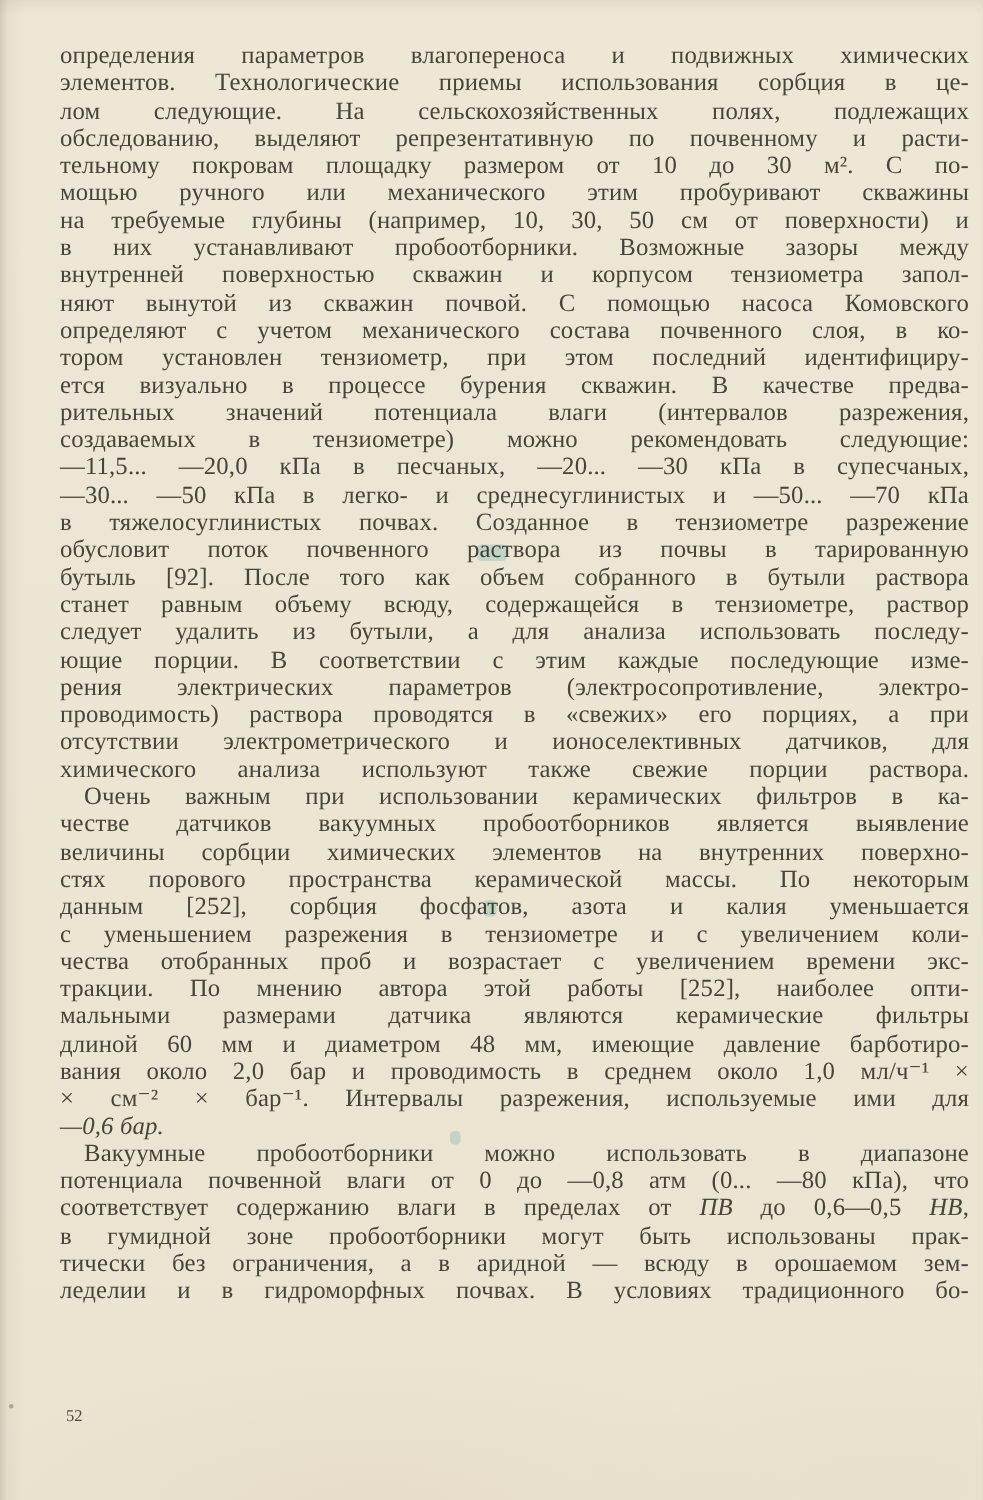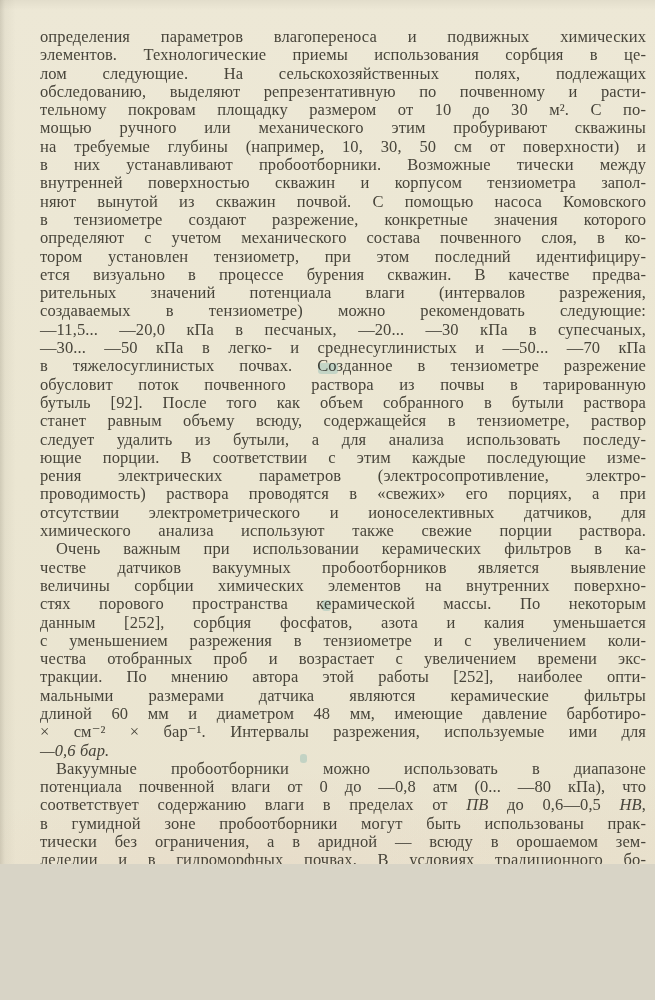--- a/index.html
+++ b/index.html
@@ -3,21 +3,21 @@
 <meta charset="utf-8">
 <style>
   html, body {
     margin: 0;
     padding: 0;
     background: #d8d4c6;
   }
   .page {
     position: relative;
     width: 655px;
-    height: 864px;
+    height: 1000px;
     overflow: hidden;
     color: #47443a;
     font-family: "Liberation Serif", "DejaVu Serif", serif;
     background:
       radial-gradient(ellipse 420px 150px at 38% 101%, rgba(205,150,140,0.10), rgba(205,150,140,0) 70%),
       radial-gradient(ellipse 300px 120px at 90% 99%, rgba(200,160,140,0.07), rgba(200,160,140,0) 70%),
       linear-gradient(90deg, rgba(100,95,78,0.20) 0px, rgba(100,95,78,0.06) 5px, rgba(100,95,78,0) 16px),
       linear-gradient(180deg, rgba(100,95,78,0.08) 0px, rgba(100,95,78,0) 10px),
       linear-gradient(180deg, #ede8d6 0%, #ebe6d2 55%, #eae4d0 100%);
   }
@@ -34,24 +34,23 @@
     text-align-last: justify;
     letter-spacing: 0.1px;
   }
   .line.indent { text-indent: 16px; }
   .line.short  { text-align-last: left; font-style: italic; }
   .it { font-style: italic; }
   .pagenum {
     position: absolute;
     left: 44px;
     top: 937px;
-    font-size: 20px;
+    font-size: 11px;
     line-height: 15.5px;
     color: #4c4940;
-    margin-top: 21px;
   }
   
   .speck {
     position: absolute;
     width: 3px; height: 3px;
     border-radius: 50%;
     background: rgba(110,100,80,0.45);
     left: 6px; top: 936px;
   }
   .tint {
@@ -69,24 +68,23 @@
 
 <div class="page">
   <div class="text-block">
       <div class="line">определения параметров влагопереноса и подвижных химических</div>
       <div class="line">элементов. Технологические приемы использования сорбция в це-</div>
       <div class="line">лом следующие. На сельскохозяйственных полях, подлежащих</div>
       <div class="line">обследованию, выделяют репрезентативную по почвенному и расти-</div>
       <div class="line">тельному покровам площадку размером от 10 до 30 м². С по-</div>
       <div class="line">мощью ручного или механического этим пробуривают скважины</div>
       <div class="line">на требуемые глубины (например, 10, 30, 50 см от поверхности) и</div>
-      <div class="line">в них устанавливают пробоотборники. Возможные тически между</div>
+      <div class="line">в них устанавливают пробоотборники. Возможные зазоры между</div>
       <div class="line">внутренней поверхностью скважин и корпусом тензиометра запол-</div>
       <div class="line">няют вынутой из скважин почвой. С помощью насоса Комовского</div>
-      <div class="line">в тензиометре создают разрежение, конкретные значения которого</div>
       <div class="line">определяют с учетом механического состава почвенного слоя, в ко-</div>
       <div class="line">тором установлен тензиометр, при этом последний идентифициру-</div>
       <div class="line">ется визуально в процессе бурения скважин. В качестве предва-</div>
       <div class="line">рительных значений потенциала влаги (интервалов разрежения,</div>
       <div class="line">создаваемых в тензиометре) можно рекомендовать следующие:</div>
       <div class="line">—11,5... —20,0 кПа в песчаных, —20... —30 кПа в супесчаных,</div>
       <div class="line">—30... —50 кПа в легко- и среднесуглинистых и —50... —70 кПа</div>
       <div class="line">в тяжелосуглинистых почвах. Созданное в тензиометре разрежение</div>
       <div class="line">обусловит поток почвенного раствора из почвы в тарированную</div>
       <div class="line">бутыль [92]. После того как объем собранного в бутыли раствора</div>
@@ -100,20 +98,21 @@
       <div class="line indent">Очень важным при использовании керамических фильтров в ка-</div>
       <div class="line">честве датчиков вакуумных пробоотборников является выявление</div>
       <div class="line">величины сорбции химических элементов на внутренних поверхно-</div>
       <div class="line">стях порового пространства керамической массы. По некоторым</div>
       <div class="line">данным [252], сорбция фосфатов, азота и калия уменьшается</div>
       <div class="line">с уменьшением разрежения в тензиометре и с увеличением коли-</div>
       <div class="line">чества отобранных проб и возрастает с увеличением времени экс-</div>
       <div class="line">тракции. По мнению автора этой работы [252], наиболее опти-</div>
       <div class="line">мальными размерами датчика являются керамические фильтры</div>
       <div class="line">длиной 60 мм и диаметром 48 мм, имеющие давление барботиро-</div>
+      <div class="line">вания около 2,0 бар и проводимость в среднем около 1,0 мл/ч⁻¹ ×</div>
       <div class="line">× см⁻² × бар⁻¹. Интервалы разрежения, используемые ими для</div>
       <div class="line short">—0,6 бар.</div>
       <div class="line indent">Вакуумные пробоотборники можно использовать в диапазоне</div>
       <div class="line">потенциала почвенной влаги от 0 до —0,8 атм (0... —80 кПа), что</div>
       <div class="line"><span>соответствует содержанию влаги в пределах от </span><span class="it">ПВ</span><span> до 0,6—0,5 </span><span class="it">НВ</span><span>,</span></div>
       <div class="line">в гумидной зоне пробоотборники могут быть использованы прак-</div>
       <div class="line">тически без ограничения, а в аридной — всюду в орошаемом зем-</div>
       <div class="line">леделии и в гидроморфных почвах. В условиях традиционного бо-</div>
     </div>
   <div class="pagenum">52</div>

